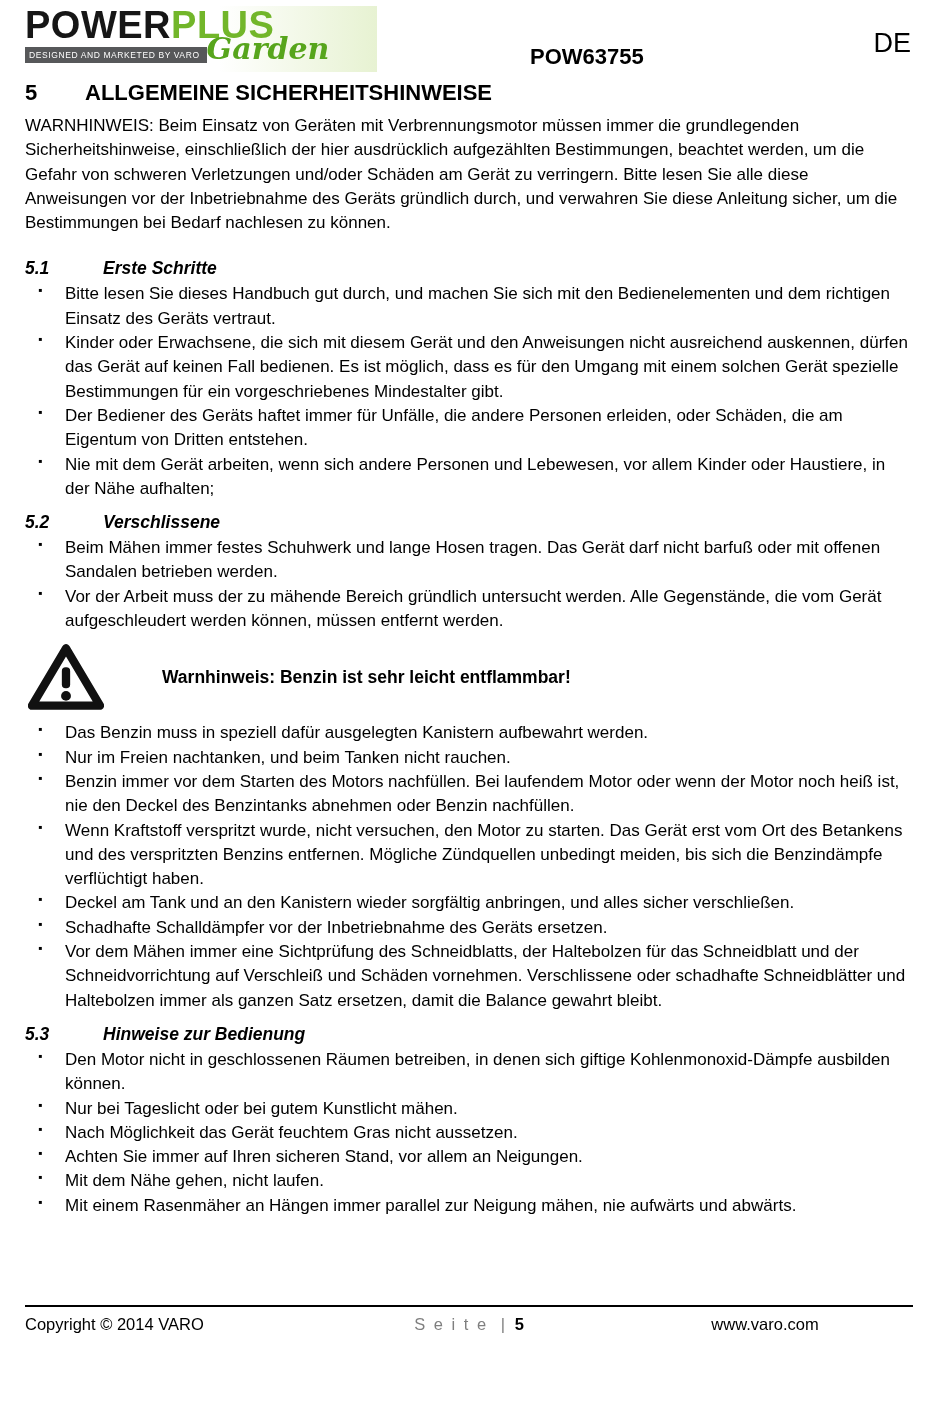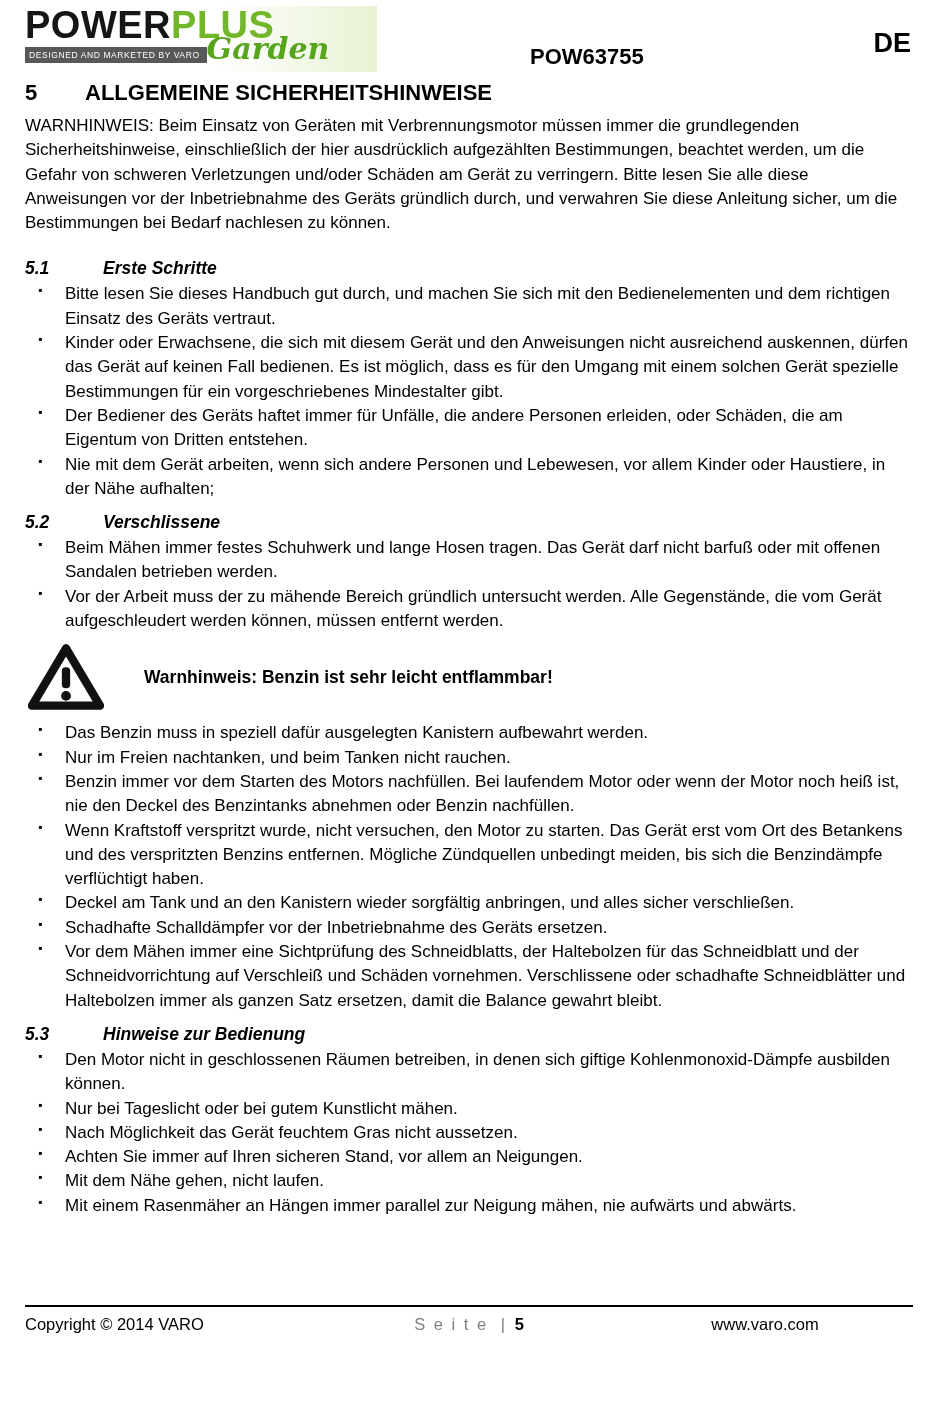--- a/index.html
+++ b/index.html
@@ -11,36 +11,36 @@
   .header { position:relative; height:68px; flex:0 0 auto; }
   .logo { position:absolute; left:0; top:0; width:352px; height:66px;
           background:linear-gradient(90deg,#ffffff 55%, #e7f2d2 100%); }
   .logo-top { font-size:38px; font-weight:bold; line-height:1.0; letter-spacing:0.5px; white-space:nowrap; }
   .logo-power { color:#161616; }
   .logo-plus { color:#72b62a; }
   .logo-bottom { position:relative; height:26px; white-space:nowrap; }
   .logo-tagline { display:inline-block; background:#57585a; color:#fff; font-size:8.5px; letter-spacing:0.6px; padding:3px 7px 3px 4px; vertical-align:top; margin-top:3px; }
   .logo-garden { display:inline-block; font-family:"DejaVu Serif", serif; font-style:italic; font-weight:bold; color:#57a51c; font-size:30px; line-height:1; position:relative; top:-10px; margin-left:0px; }
   .model { position:absolute; left:505px; bottom:4px; font-weight:bold; font-size:22px; }
-  .lang { position:absolute; right:2px; top:22px; font-weight:bold; font-size:27px; }
+  .lang { position:absolute; right:2px; top:22px; font-weight:normal; font-size:27px; }
 
   
   .doc-title { display:flex; font-size:22px; font-weight:bold; margin:6px 0 8px 0; flex:0 0 auto; }
   .doc-title .num { width:60px; flex:0 0 auto; }
 
   
   .intro { font-size:17px; line-height:1.43; margin-bottom:12px; }
   .sec-head { display:flex; font-weight:bold; font-style:italic; font-size:17.5px; margin:11px 0 3px 0; }
   .sec-head .num { width:78px; flex:0 0 auto; }
   .bullets { list-style:none; }
   .bullets li { position:relative; padding-left:40px; font-size:17px; line-height:1.43; }
   .bullets li::before { content:"▪"; position:absolute; left:13px; top:0px; font-size:12px; }
 
   
-  .warn-row { display:flex; align-items:center; margin:10px 0 10px 0; }
+  .warn-row { display:flex; align-items:center; margin:10px 0 10px 0;gap:18px; }
   .warn-icon { width:76px; height:68px; flex:0 0 auto; margin-left:3px; }
   .warn-text { font-weight:bold; font-size:17.5px; margin-left:40px; }
 
   
   .footer { margin-top:auto; border-top:2px solid #000; padding-top:8px; display:flex; align-items:baseline; font-size:16.5px; flex:0 0 auto; }
   .footer .copyright { flex:1; }
   .footer .center { flex:1; text-align:center; }
   .footer .website { flex:1; text-align:center; }
   .page-label { color:#7f7f7f; letter-spacing:2px; }
   .page-sep { color:#7f7f7f; margin:0 5px 0 8px; }

